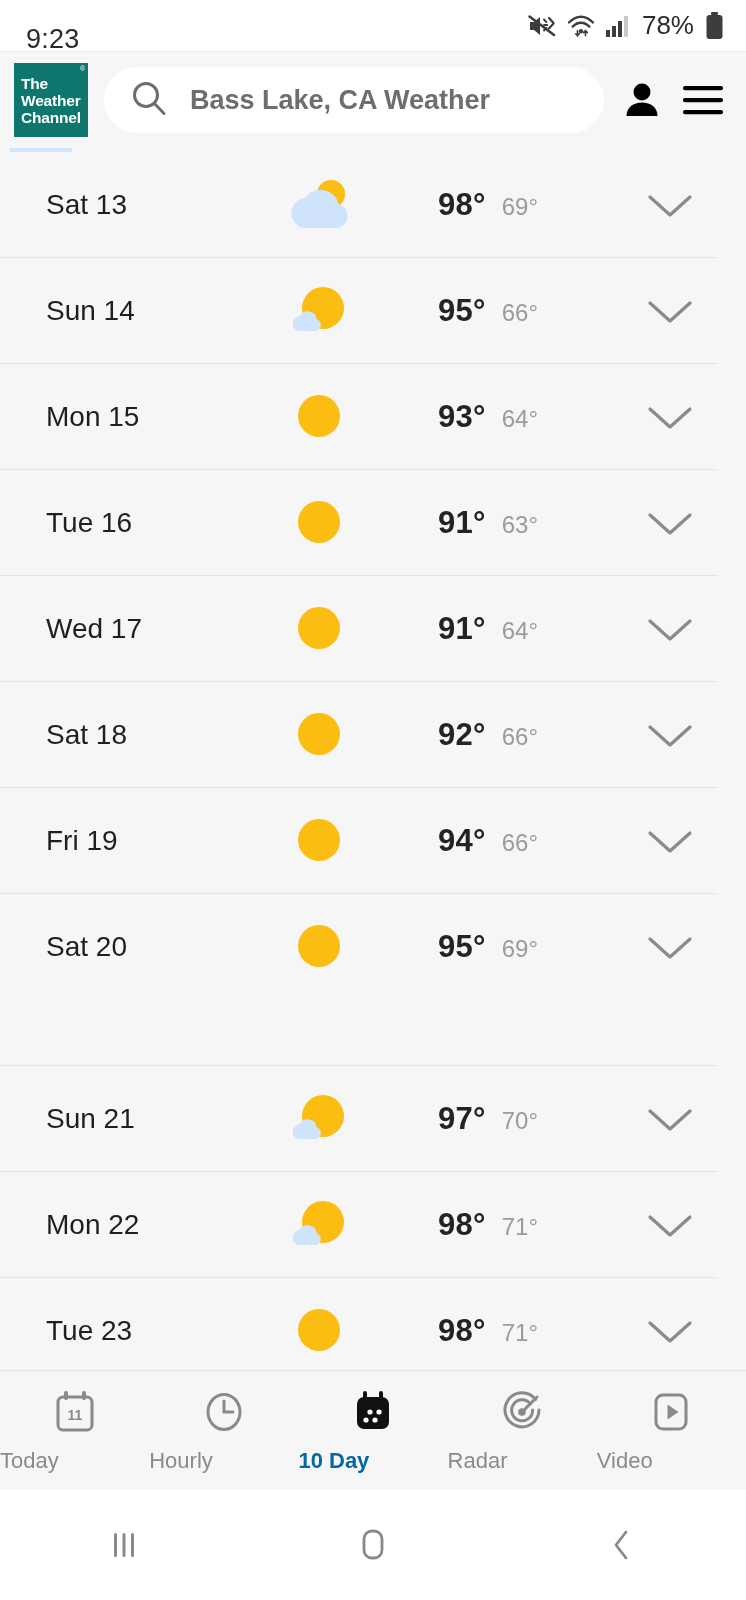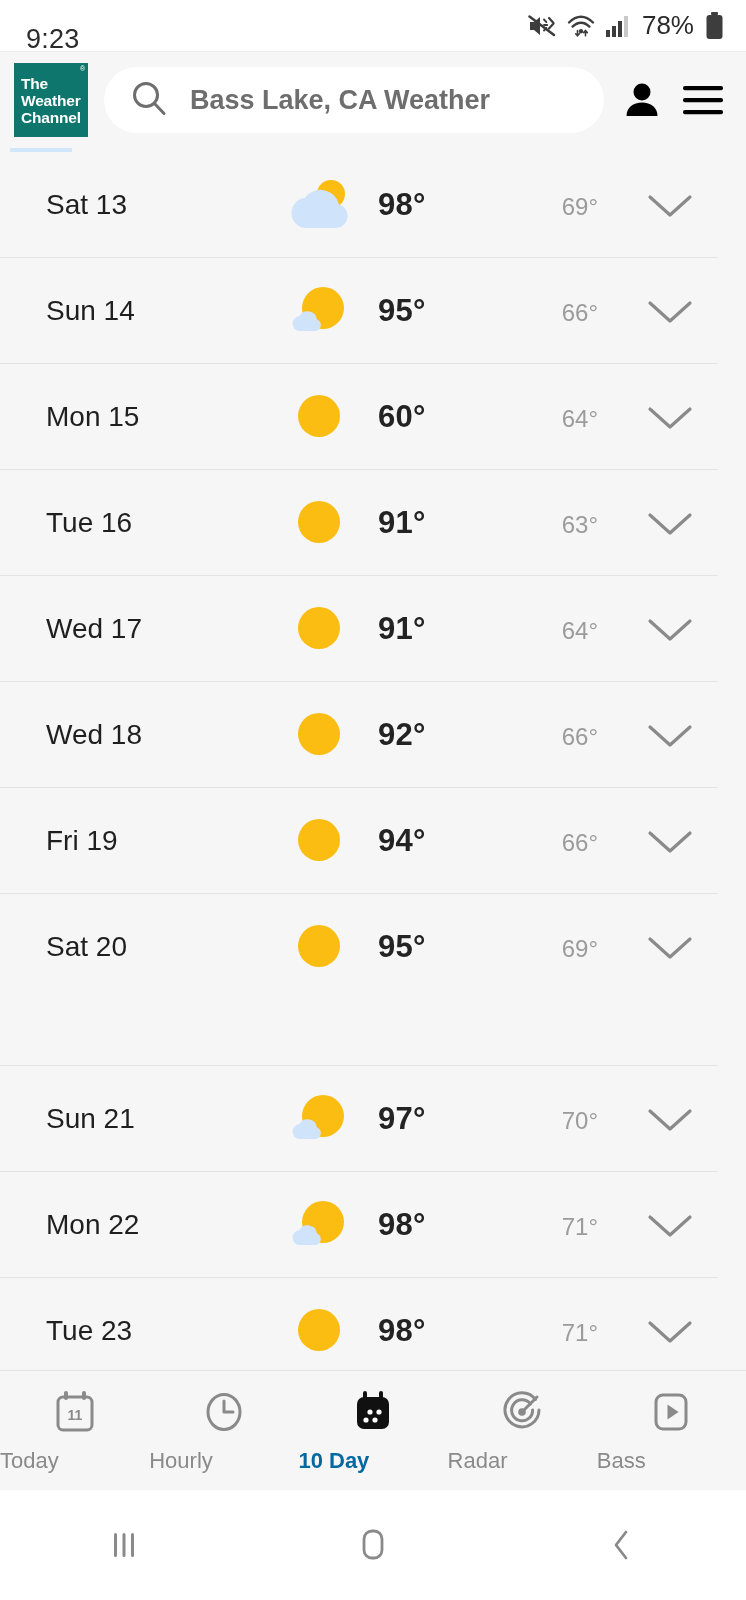--- a/index.html
+++ b/index.html
@@ -55,21 +55,21 @@
   .pre-strip { height:4px; width:62px; background:#cfe6fb; margin-left:10px; }
   .row {
     height:106px; display:flex; align-items:center; padding:0 0 0 46px;
     border-bottom:1px solid #e4e4e4; margin:0 28px 0 0; position:relative;
   }
   .row:first-of-type { border-top:none; }
   .row.gap-after { border-bottom:none; }
   .spacer-row { height:66px; border-bottom:1px solid #e4e4e4; margin-right:28px; }
   .day { font-size:28px; color:#1f1f1f; width:214px; flex:0 0 auto; }
   .wicon { width:118px; flex:0 0 auto; display:flex; align-items:center; justify-content:center; }
-  .temps { flex:1 1 auto; display:flex; align-items:baseline; justify-content:space-between; padding-right:120px; }
+  .temps { flex:1 1 auto; display:flex; align-items:baseline; justify-content:center; padding-right:120px; }
   .hi { font-size:31px; font-weight:bold; color:#232323; letter-spacing:0.3px; }
   .lo { font-size:24px; color:#9b9b9b; margin-left:16px; }
   .chev { position:absolute; right:0px; width:96px; display:flex; align-items:center; justify-content:center; cursor:pointer; }
 
   
   .tabbar {
     height:120px; background:#f6f6f6; border-top:1px solid #e4e4e4;
     display:flex; flex:0 0 auto; align-items:center;
   }
   .tab {
@@ -204,21 +204,21 @@
           </div>
         </div>
         <div class="row">
           <div class="day">Mon 15</div>
           <div class="wicon">
             <svg width="74" height="62" viewBox="0 0 74 62">
               <circle cx="37" cy="30" r="21" fill="#fbbd12"></circle>
             </svg>
           </div>
           <div class="temps">
-            <span class="hi">60°</span>
+            <span class="hi">93°</span>
             <span class="lo">64°</span>
           </div>
           <div class="chev">
             <svg width="52" height="32" viewBox="0 0 52 32">
               <path d="M6 8l20 18L46 8" stroke="#8a8a8a" stroke-width="3.2" fill="none" stroke-linecap="round" stroke-linejoin="round"></path>
             </svg>
           </div>
         </div>
         <div class="row">
           <div class="day">Tue 16</div>
@@ -248,21 +248,21 @@
             <span class="hi">91°</span>
             <span class="lo">64°</span>
           </div>
           <div class="chev">
             <svg width="52" height="32" viewBox="0 0 52 32">
               <path d="M6 8l20 18L46 8" stroke="#8a8a8a" stroke-width="3.2" fill="none" stroke-linecap="round" stroke-linejoin="round"></path>
             </svg>
           </div>
         </div>
         <div class="row">
-          <div class="day">Wed 18</div>
+          <div class="day">Sat 18</div>
           <div class="wicon">
             <svg width="74" height="62" viewBox="0 0 74 62">
               <circle cx="37" cy="30" r="21" fill="#fbbd12"></circle>
             </svg>
           </div>
           <div class="temps">
             <span class="hi">92°</span>
             <span class="lo">66°</span>
           </div>
           <div class="chev">
@@ -413,21 +413,21 @@
       <div class="tab-label">Radar</div>
     </div>
 
     <div class="tab">
       <div class="tab-ico">
         <svg width="44" height="46" viewBox="0 0 44 46">
           <rect x="7" y="6" width="30" height="34" rx="7" stroke="#8a8a8a" stroke-width="3" fill="none"></rect>
           <path d="M18.5 15.5l11 7.5-11 7.5z" fill="#8a8a8a"></path>
         </svg>
       </div>
-      <div class="tab-label">Bass</div>
+      <div class="tab-label">Video</div>
     </div>
   </div>
 
   <div class="navbar">
     <div class="navbtn">
       <svg width="48" height="44" viewBox="0 0 48 44">
         <rect x="14" y="10" width="3" height="24" rx="1.5" fill="#8a8a8a"></rect>
         <rect x="22.5" y="10" width="3" height="24" rx="1.5" fill="#8a8a8a"></rect>
         <rect x="31" y="10" width="3" height="24" rx="1.5" fill="#8a8a8a"></rect>
       </svg>

